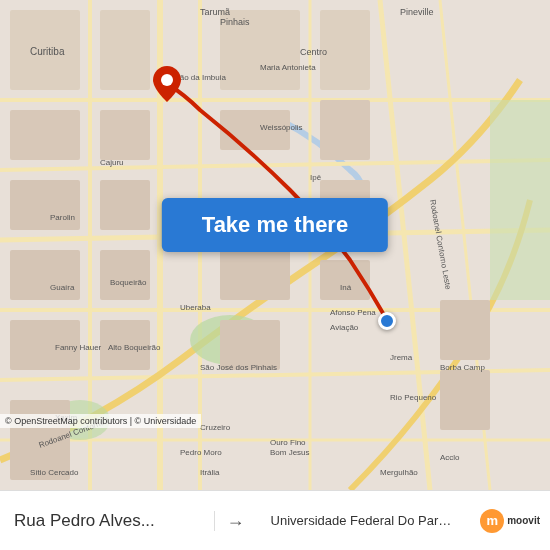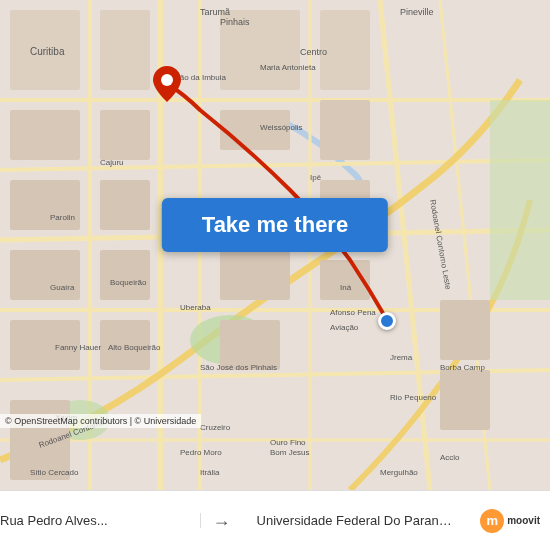--- a/index.html
+++ b/index.html
@@ -43,22 +43,22 @@
       width: 550px;
       height: 60px;
       background: white;
       display: flex;
       align-items: center;
       border-top: 1px solid #ddd;
     }
 
     #from-location {
       flex: 1;
-      padding: 0 0;
-      font-size: 13px;
+      padding: 0 14px;
+      font-size: 17px;
       color: #333;
       white-space: nowrap;
       overflow: hidden;
       text-overflow: ellipsis;
       border-right: 1px solid #ddd;
     }
 
     #arrow-icon {
       padding: 0 12px;
       font-size: 18px;

